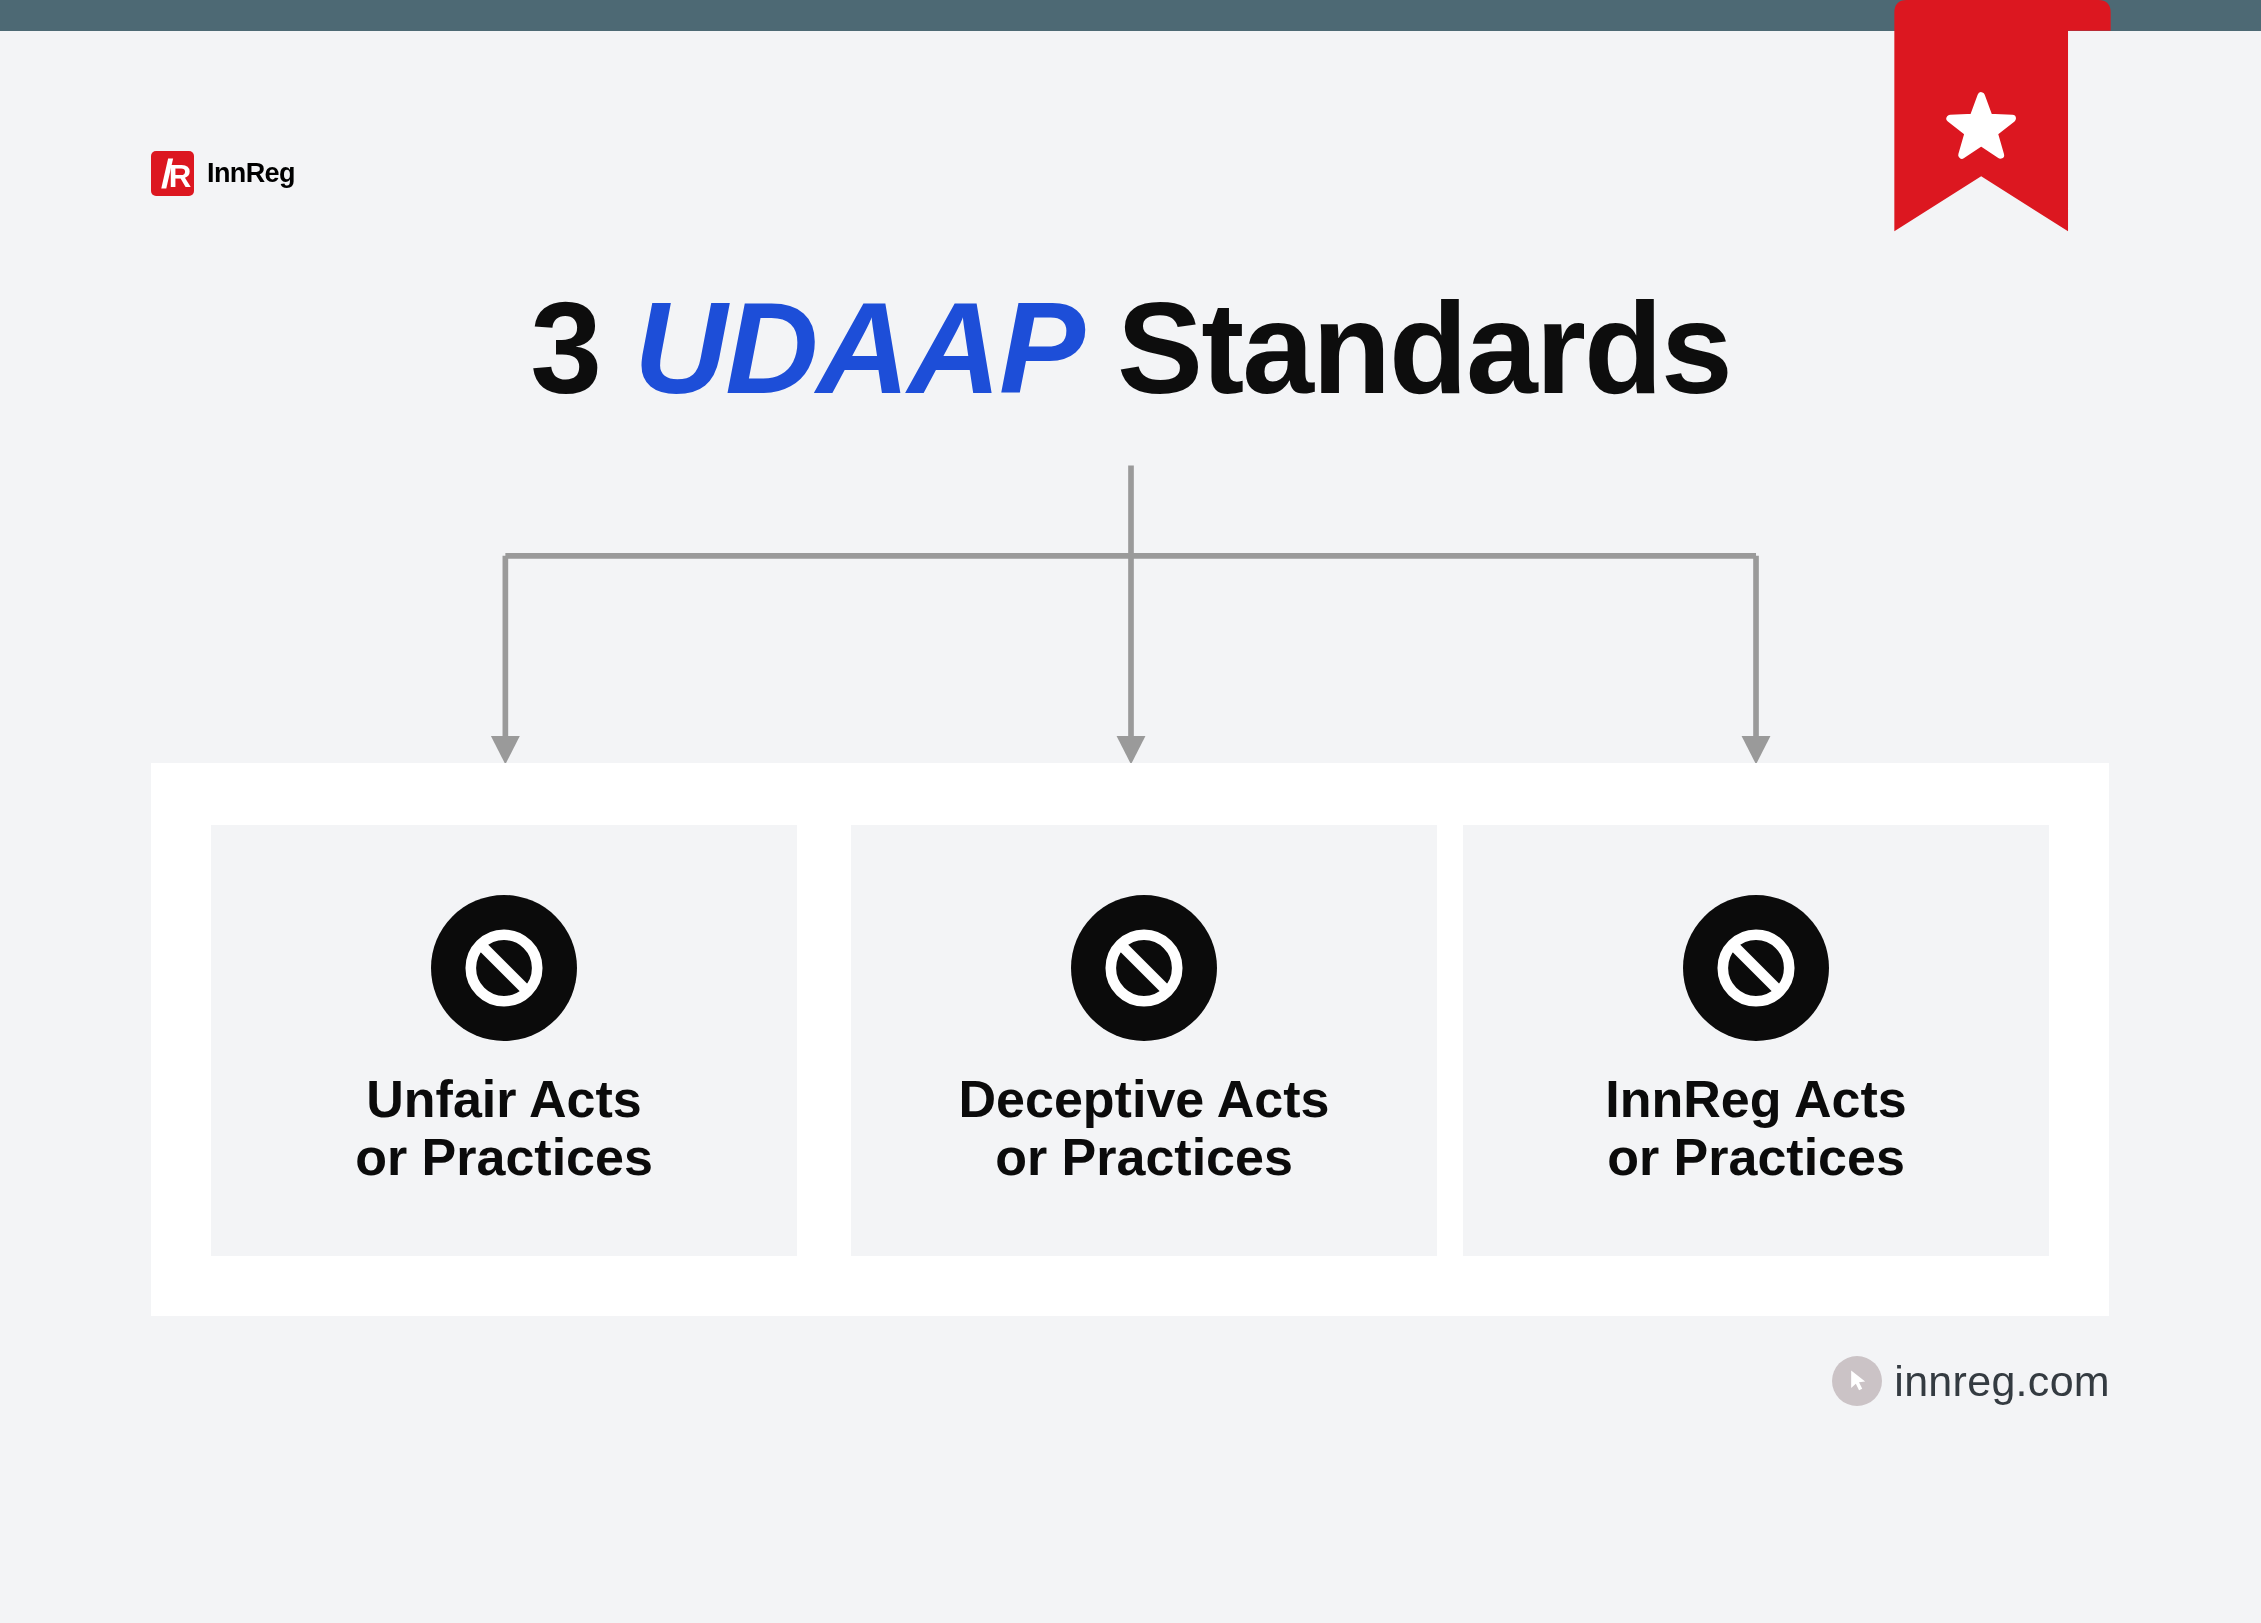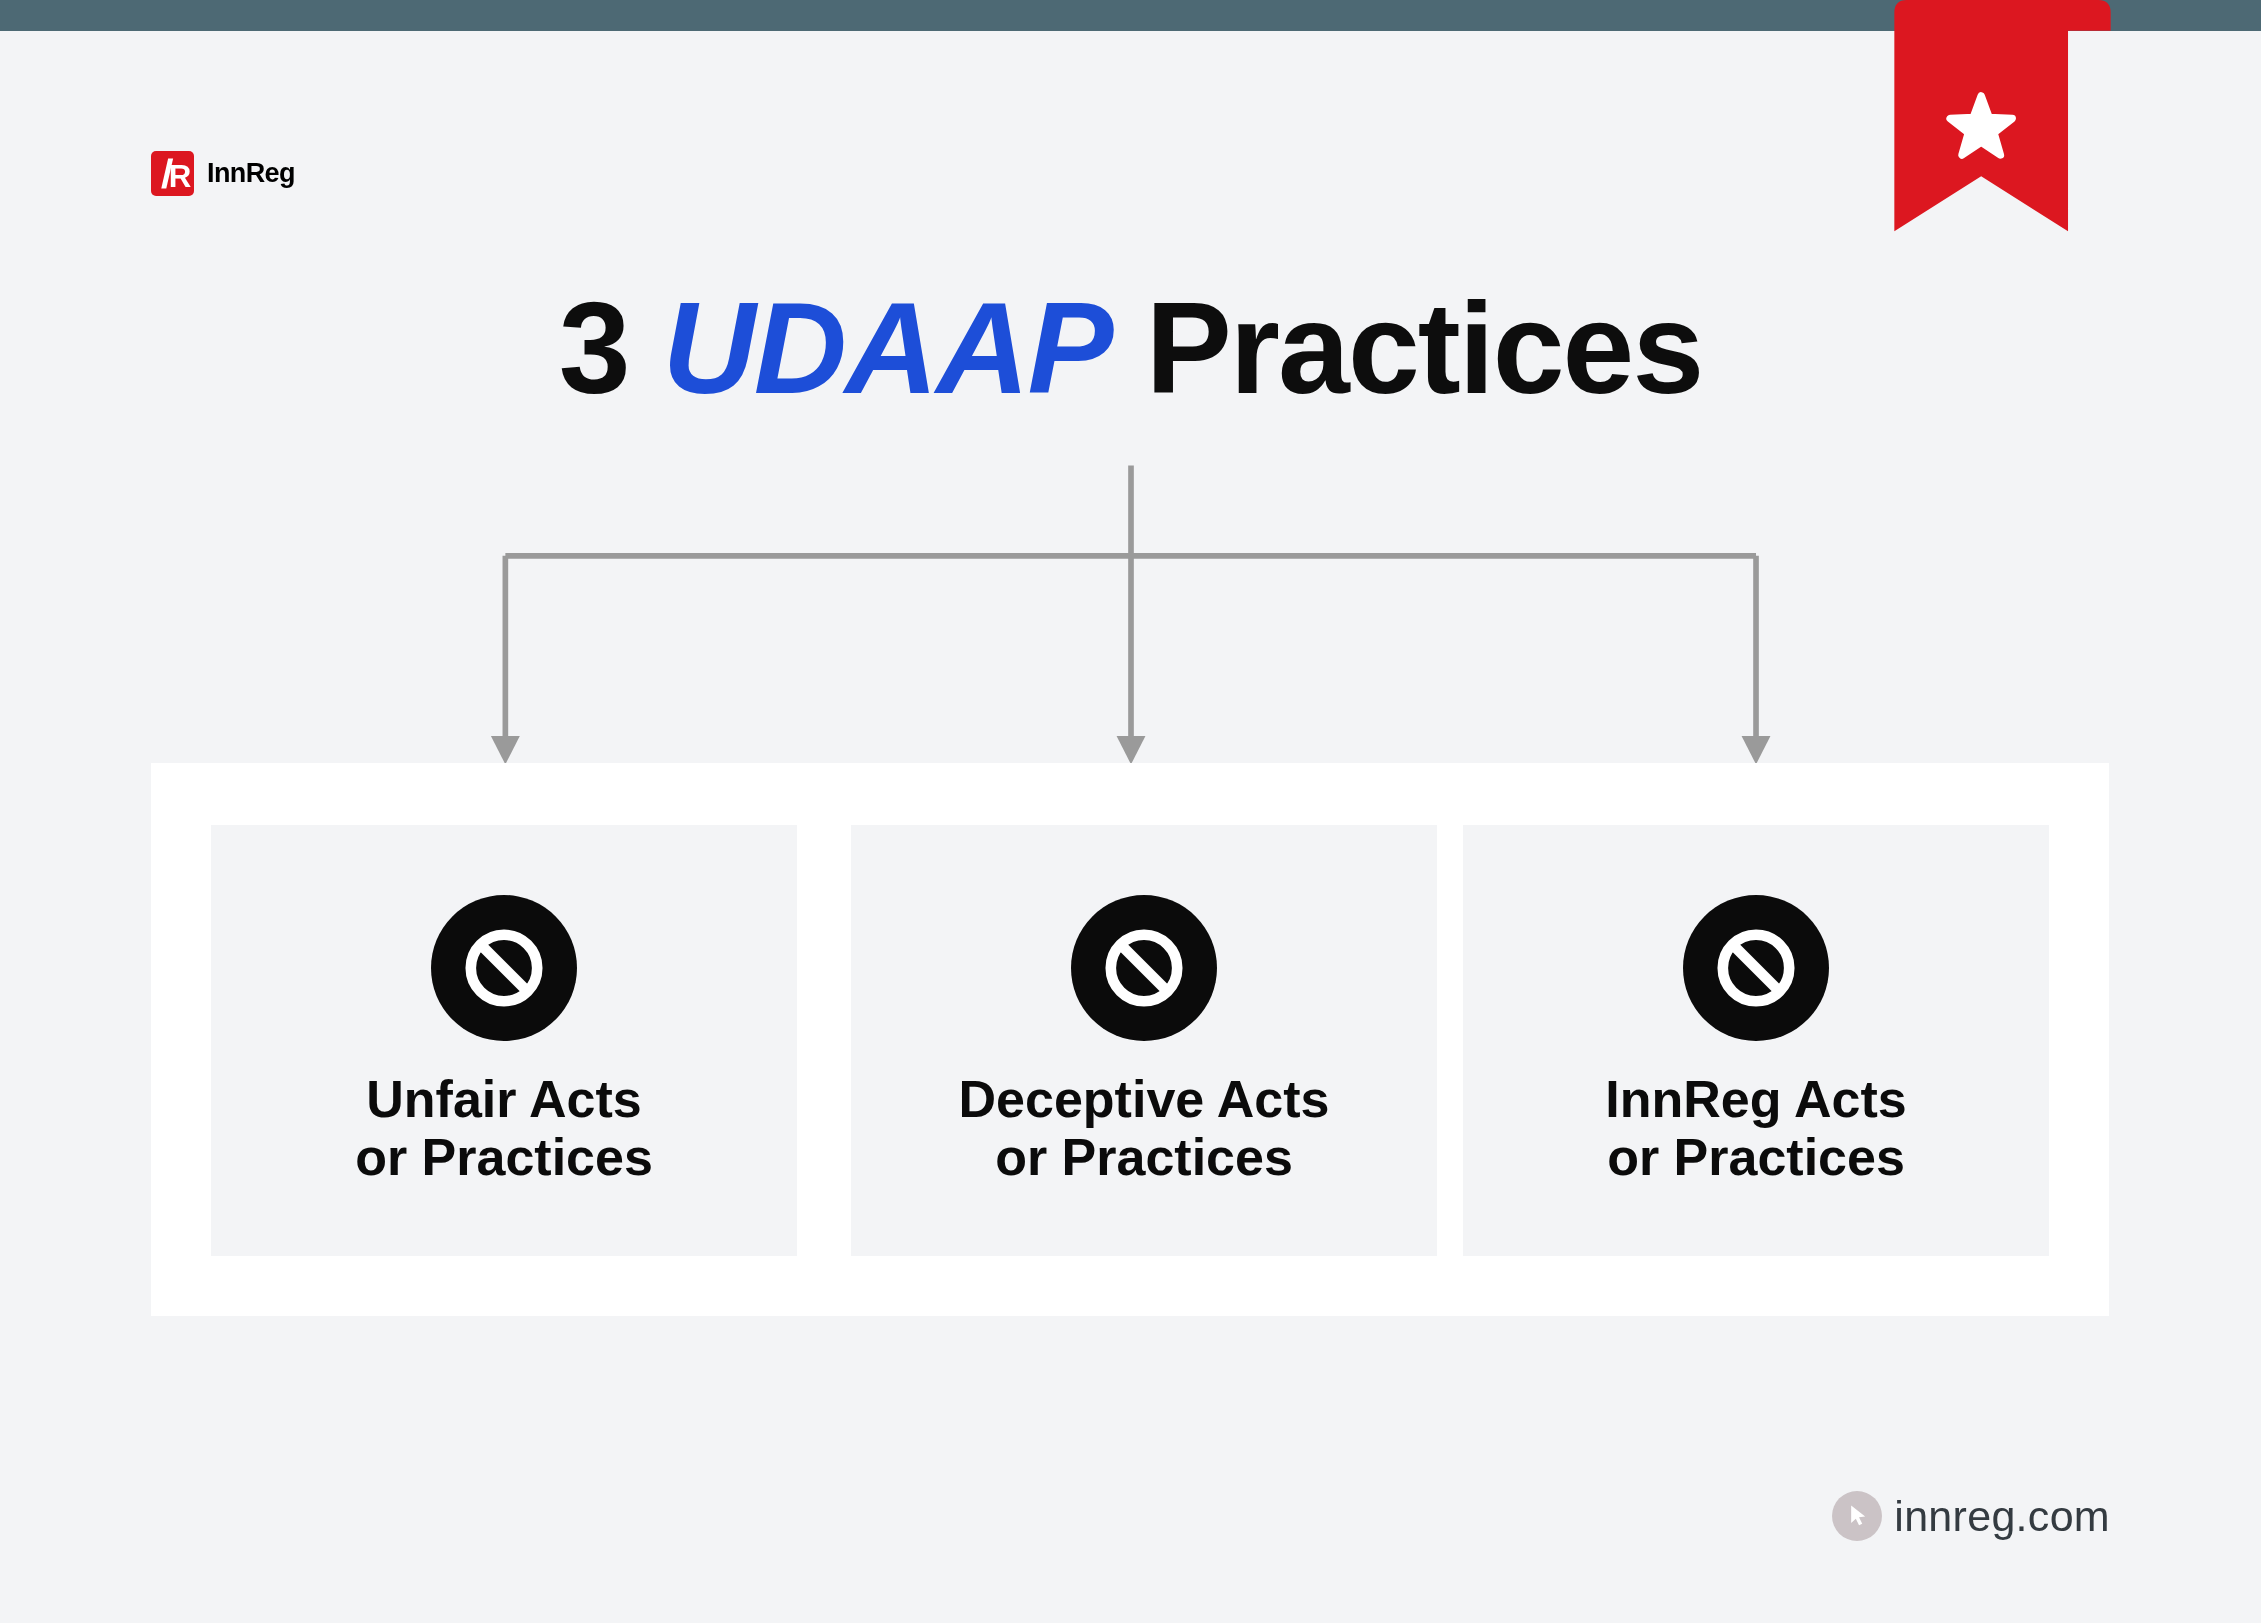--- a/index.html
+++ b/index.html
@@ -53,21 +53,21 @@
   .card.c1{left:60px;}
   .card.c2{left:700px;}
   .card.c3{left:1312px;}
   .card .icon-wrap{width:146px;height:146px;flex:0 0 auto;}
   .card .label{
     font-size:52px;line-height:58px;color:#0b0b0b;
     text-align:center;letter-spacing:0;font-weight:bold;
   }
   
   .footer{
-    position:absolute;right:151px;top:1491px;
+    position:absolute;right:151px;top:1356px;
     display:flex;align-items:center;gap:12.6px;height:50px;
   }
   .cursor-circle{
     width:50px;height:50px;border-radius:50%;
     background:#cbc3c6;
     display:flex;align-items:center;justify-content:center;flex:0 0 auto;
   }
   .footer-text{
     font-size:43px;color:#343b41;letter-spacing:0.3px;
   }
@@ -87,21 +87,21 @@
   <div class="brand-text">InnReg</div>
 </div>
 
 <div class="ribbon">
   <svg width="217" height="232" viewBox="0 0 345 370">
     <path d="M0,369 L0,20 Q0,0 20,0 L325,0 Q345,0 345,20 L345,49 L277,49 L277,369 L138.5,281 Z" fill="#dc1720"></path>
     <path d="M138.5,153 L151.1,187.6 L188,188.9 L158.9,211.6 L169.1,247.1 L138.5,226.5 L107.9,247.1 L118.1,211.6 L89,188.9 L125.9,187.6 Z" fill="#ffffff" stroke="#ffffff" stroke-width="12" stroke-linejoin="round"></path>
   </svg>
 </div>
 
-<div class="title"><span>3 </span><span class="hl">UDAAP</span><span> Practices</span></div>
+<div class="title"><span>3 </span><span class="hl">UDAAP</span><span> Standards</span></div>
 
 <div class="connector">
   <svg width="1294" height="308" viewBox="0 0 2060 490">
     <g stroke="#9a9a9a" stroke-width="9" fill="none">
       <path d="M1030,10 V446"></path>
       <path d="M34,154 H2025"></path>
       <path d="M34,154 V446"></path>
       <path d="M2025,154 V446"></path>
     </g>
     <g fill="#9a9a9a">

